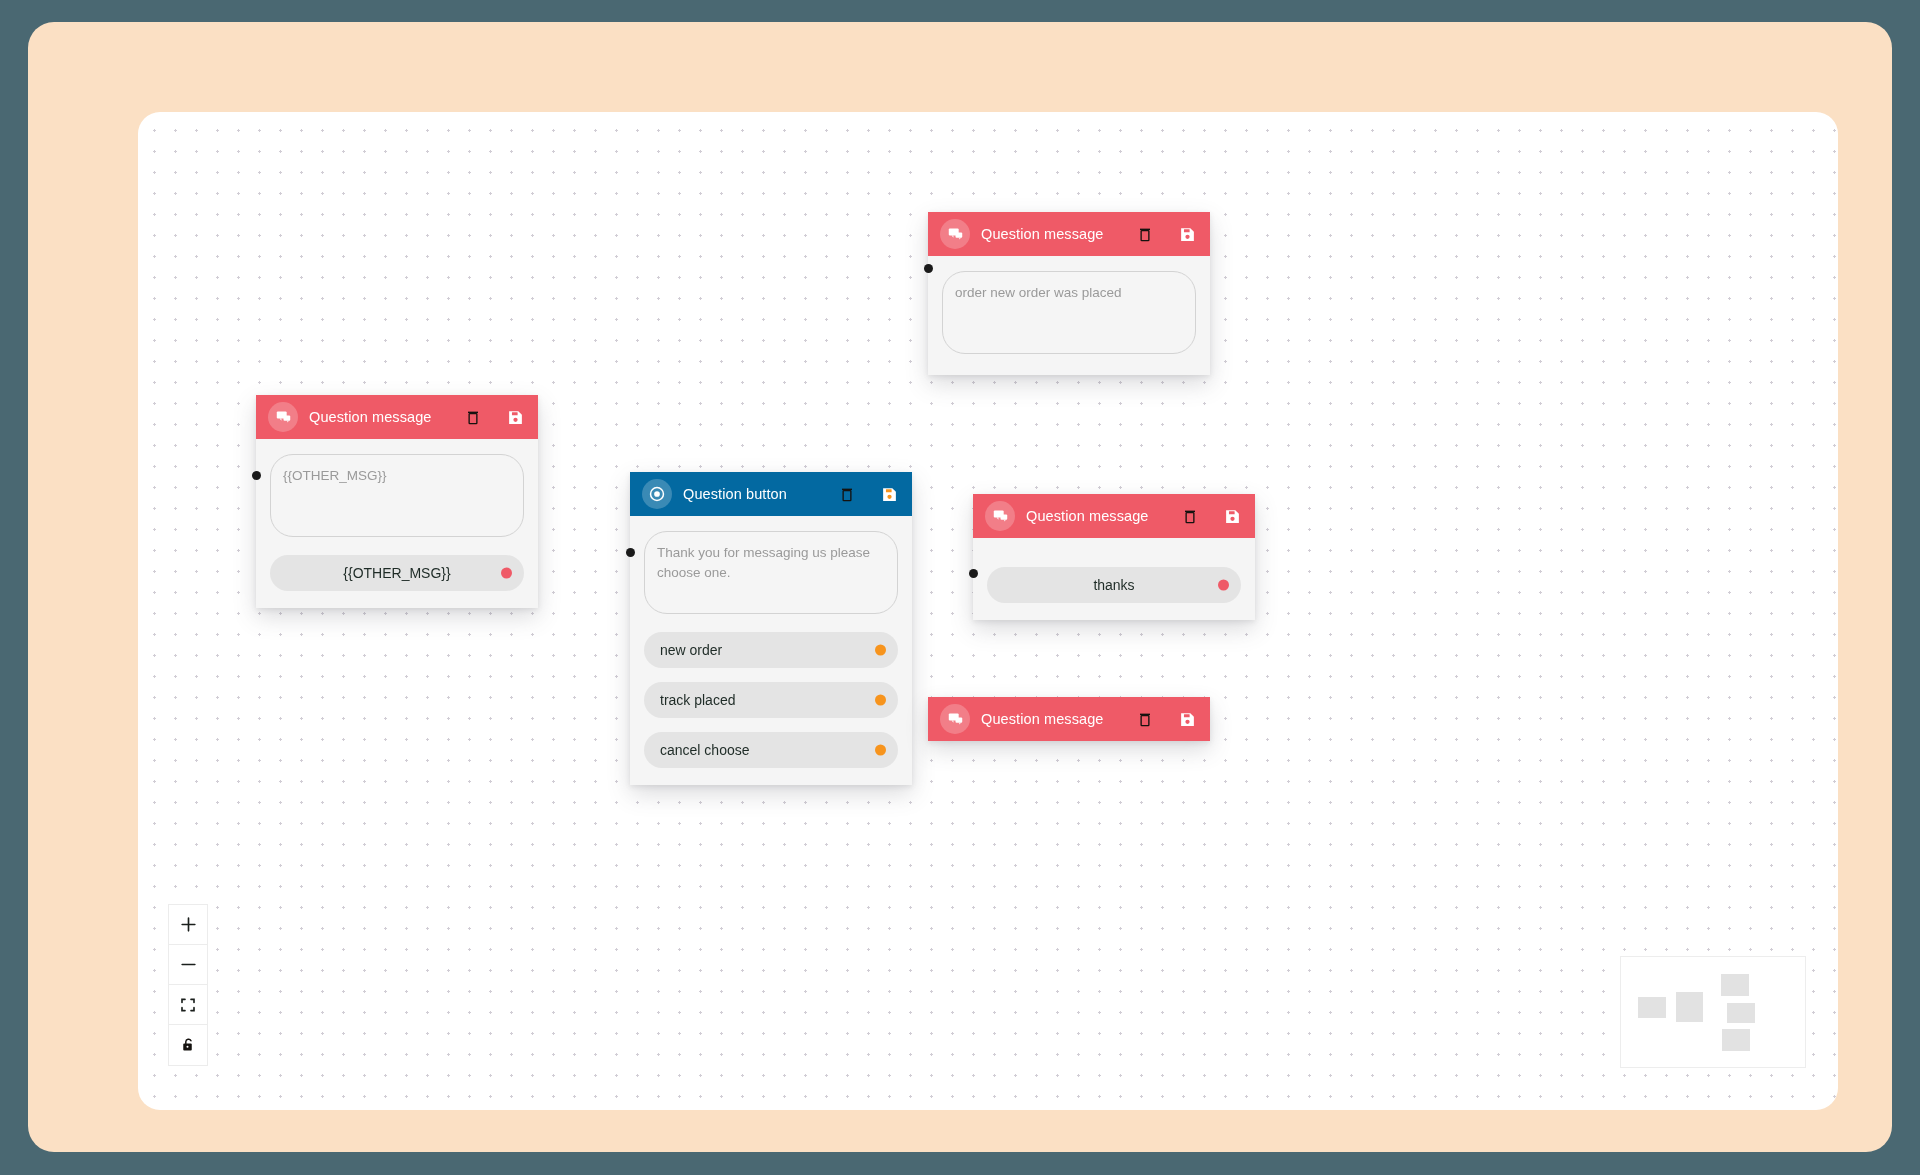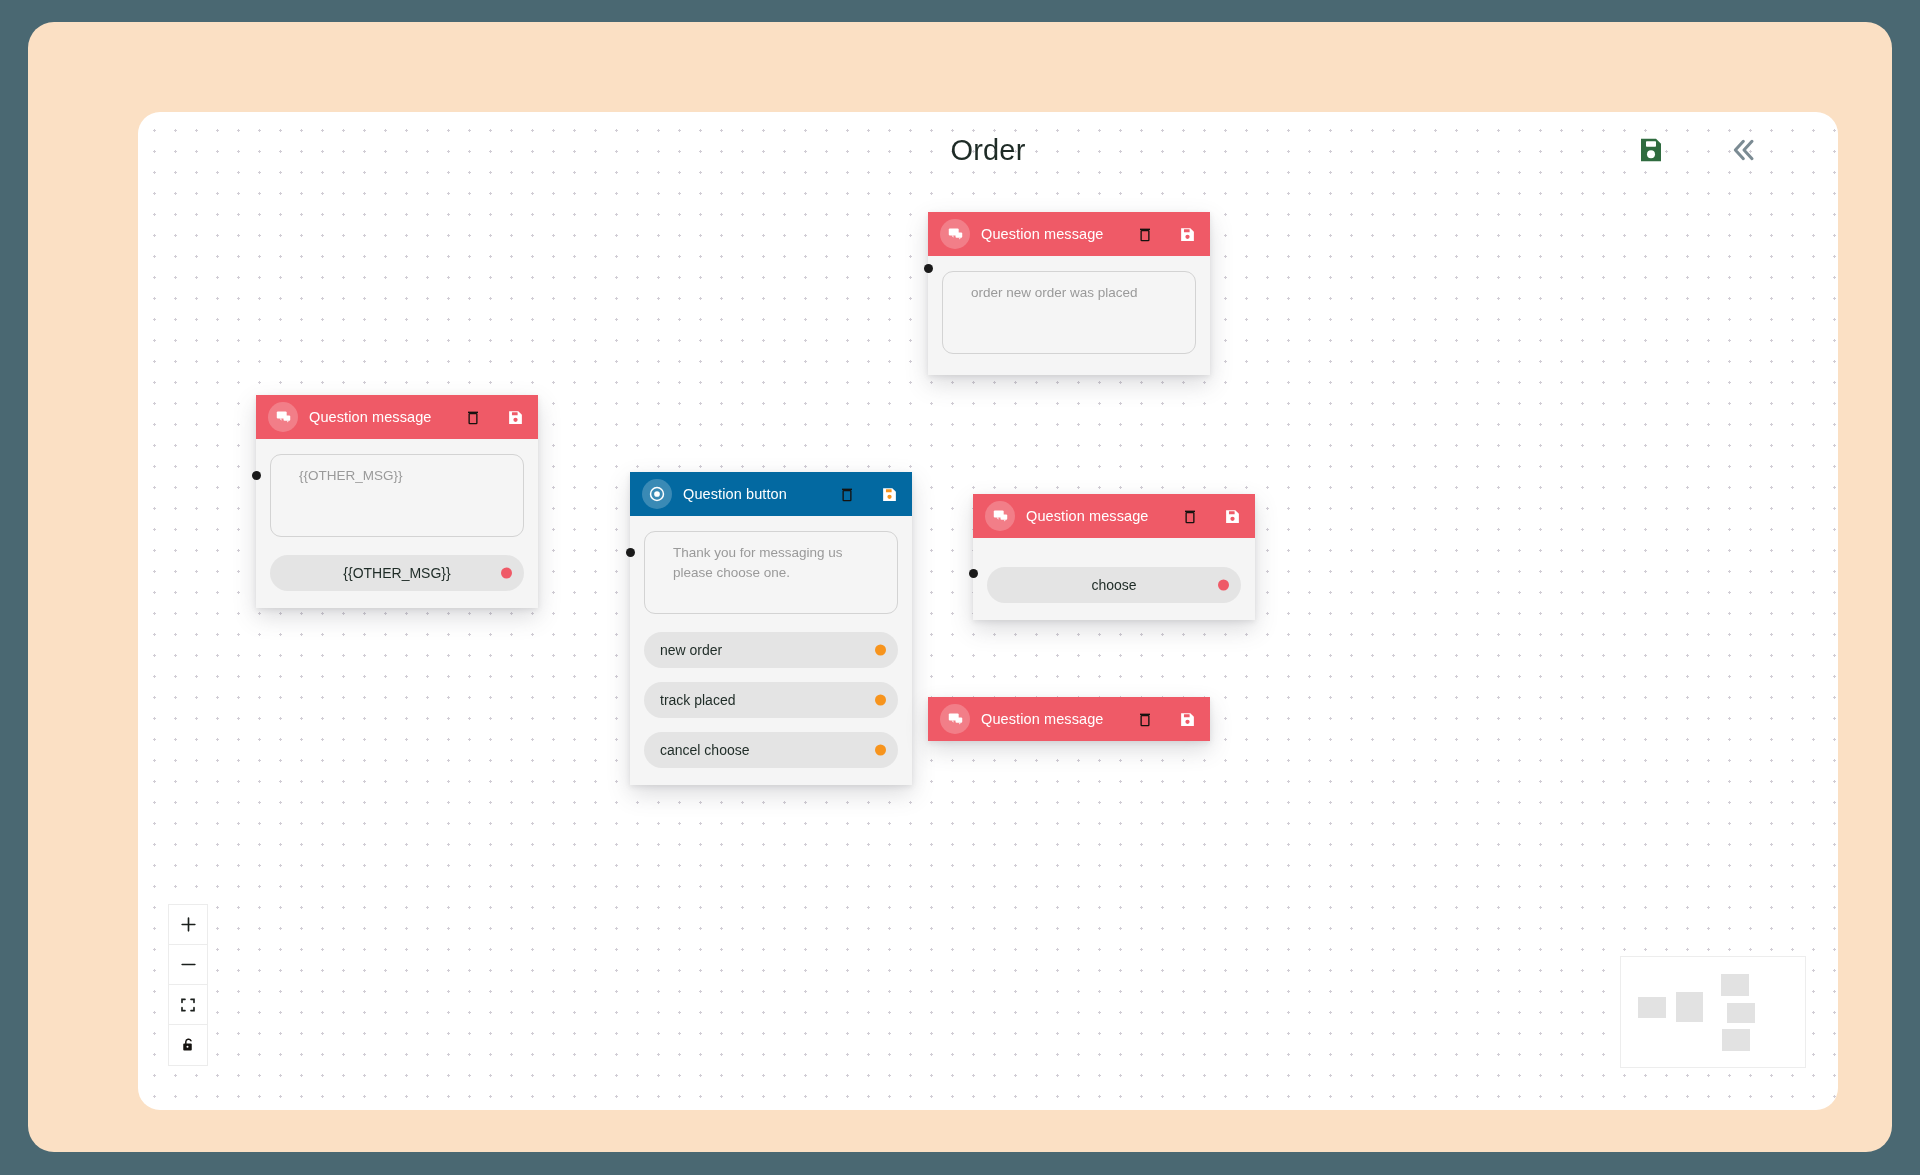--- a/index.html
+++ b/index.html
@@ -114,23 +114,23 @@
     gap: 26px;
   }
   .hdr-icon { cursor: pointer; line-height: 0; }
 
   .node-body { padding: 15px 14px 17px; }
 
   .node-textarea {
     width: 100%;
     min-height: 82px;
     border: 1px solid #d3d3d3;
-    border-radius: 11px;
+    border-radius: 23px;
     background: transparent;
-    padding: 11px 28px;
+    padding: 11px 12px;
     font-family: "Liberation Sans", sans-serif;
     font-size: 13.5px;
     color: #9a9a9a;
     line-height: 1.45;
     resize: none;
     outline: none;
   }
   .node-textarea::placeholder { color: #9a9a9a; }
 
   .pill {
@@ -202,38 +202,20 @@
   .mini-node { position: absolute; background: #e2e2e2; }
 </style>
 </head>
 <body>
 
 <div id="app-frame">
   <div id="canvas">
 
     <div id="canvas-dots"></div>
 
-    <div id="canvas-header">
-      <div id="page-title">Order</div>
-      <div id="header-actions">
-        <div class="hdr-btn">
-          <svg width="30" height="30" viewBox="0 0 24 24">
-            <path fill="#2f6b3f" d="M4 3h12l4 4v14H4V3z"></path>
-            <rect x="8" y="5" width="8" height="4.4" rx=".6" fill="#ffffff"></rect>
-            <circle cx="12" cy="15.4" r="3.2" fill="#ffffff"></circle>
-          </svg>
-        </div>
-        <div class="hdr-btn">
-          <svg width="32" height="32" viewBox="0 0 24 24">
-            <path d="M11.5 5.5L5.5 12l6 6.5" fill="none" stroke="#7b8b93" stroke-width="2.3" stroke-linecap="round" stroke-linejoin="round"></path>
-            <path d="M18 5.5L12 12l6 6.5" fill="none" stroke="#7b8b93" stroke-width="2.3" stroke-linecap="round" stroke-linejoin="round"></path>
-          </svg>
-        </div>
-      </div>
-    </div>
 
     <svg id="edges">
 
       <path class="edge-path" d="M 401 467 C 440 467, 455 411, 492 411"></path>
 
       <path class="edge-path" d="M 612 444 C 700 444, 706 196, 790 196"></path>
 
       <path class="edge-path" d="M 612 483 C 722 483, 726 413, 835 413"></path>
 
       <path class="edge-path" d="M 612 522 C 702 522, 700 660, 790 660"></path>
@@ -375,21 +357,21 @@
               <path fill="#ffffff" d="M3 3h13l5 5v13H3V3z"></path>
               <rect x="7" y="4.6" width="8" height="4.2" rx=".5" fill="#ef5a67"></rect>
               <circle cx="12" cy="15.2" r="3" fill="#ef5a67"></circle>
             </svg>
           </span>
         </span>
       </div>
       <div class="node-body">
         <div class="port-in" style="top:75px;"></div>
         <div class="pill">
-          <span>choose</span>
+          <span>thanks</span>
           <span class="port out"></span>
         </div>
       </div>
     </div>
 
     <div class="node" style="left:790px; top:585px;">
       <div class="node-header msg">
         <span class="node-badge">
           <svg width="17" height="17" viewBox="0 0 24 24">
             <rect x="2.5" y="3.5" width="14" height="10" rx="1.6" fill="#ffffff"></rect>

